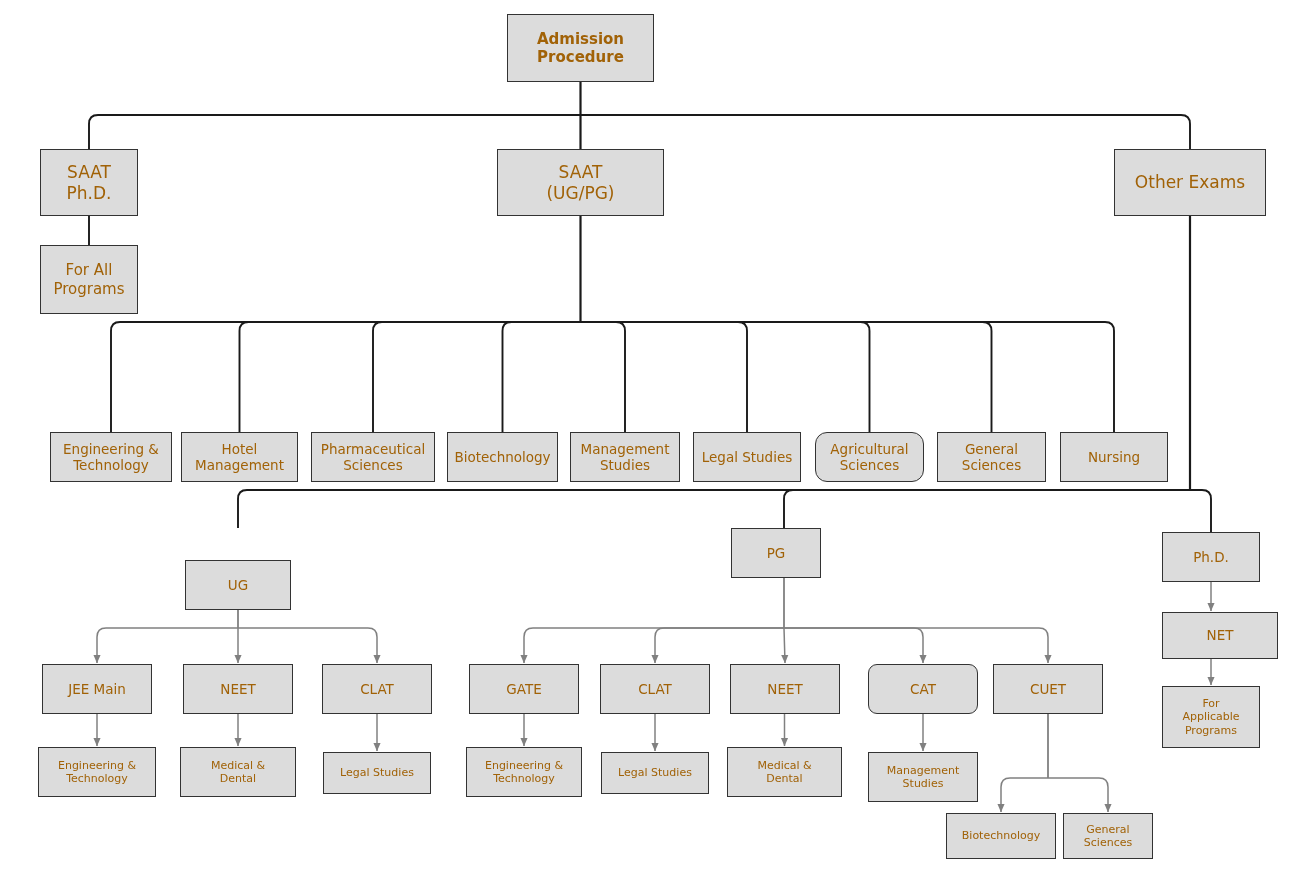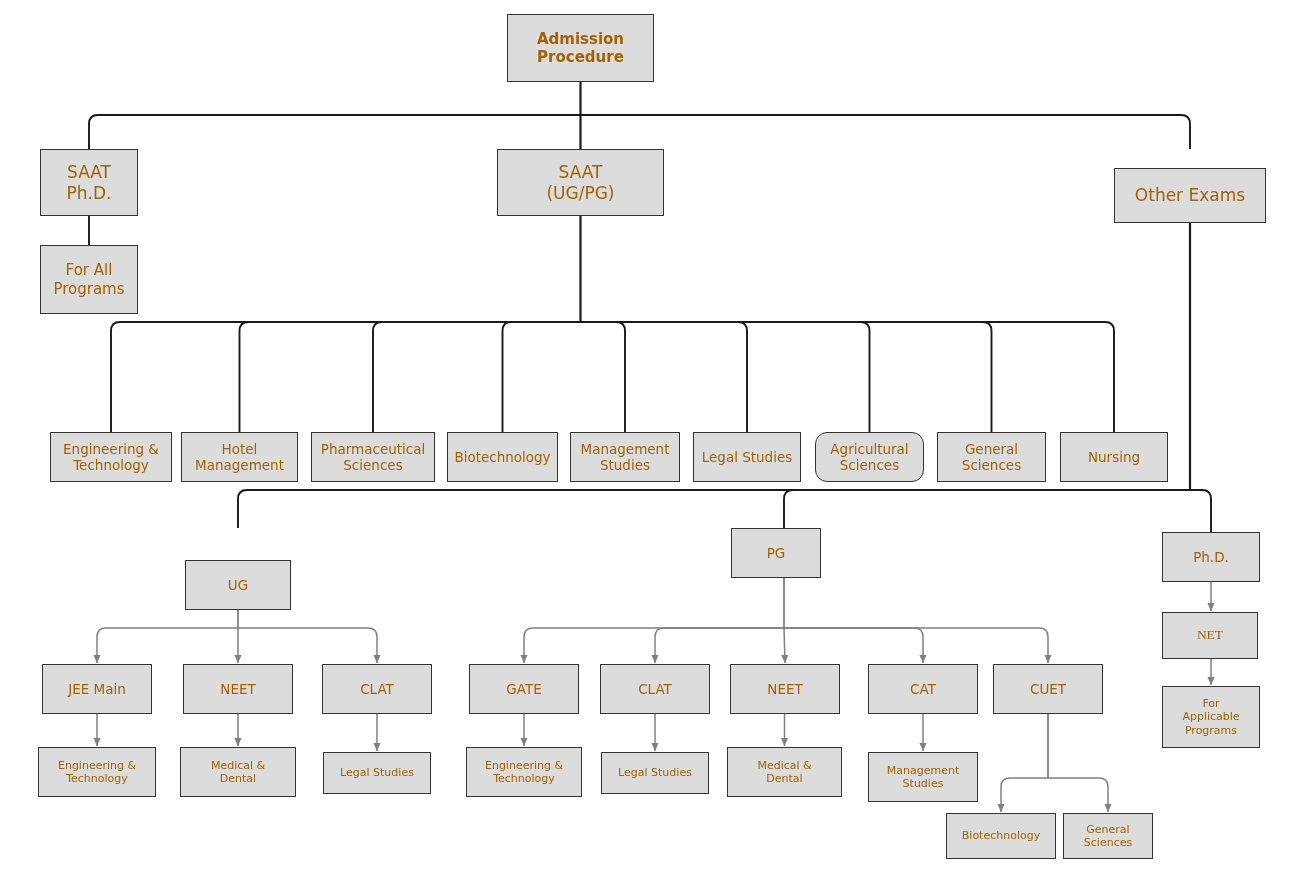--- a/index.html
+++ b/index.html
@@ -109,21 +109,21 @@
   </svg>
   <div id="node-layer">
       <div class="node root" style="left: 507px; top: 14px; width: 147px; height: 68px;">Admission
 Procedure</div>
       <div class="node lvl1" style="left: 40px; top: 149px; width: 98px; height: 67px;">SAAT
 Ph.D.</div>
       <div class="node lvl1b" style="left: 40px; top: 245px; width: 98px; height: 69px;">For All
 Programs</div>
       <div class="node lvl1" style="left: 497px; top: 149px; width: 167px; height: 67px;">SAAT
 (UG/PG)</div>
-      <div class="node lvl1" style="left: 1114px; top: 149px; width: 152px; height: 55px; margin-top: 19px;">Other Exams</div>
+      <div class="node lvl1" style="left: 1114px; top: 149px; width: 152px; height: 67px;">Other Exams</div>
       <div class="node stream" style="left: 50px; top: 432px; width: 122px; height: 50px;">Engineering &amp;
 Technology</div>
       <div class="node stream" style="left: 181px; top: 432px; width: 117px; height: 50px;">Hotel
 Management</div>
       <div class="node stream" style="left: 311px; top: 432px; width: 124px; height: 50px;">Pharmaceutical
 Sciences</div>
       <div class="node stream" style="left: 447px; top: 432px; width: 111px; height: 50px;">Biotechnology</div>
       <div class="node stream" style="left: 570px; top: 432px; width: 110px; height: 50px;">Management
 Studies</div>
       <div class="node stream" style="left: 693px; top: 432px; width: 108px; height: 50px;">Legal Studies</div>
@@ -134,23 +134,23 @@
       <div class="node stream" style="left: 1060px; top: 432px; width: 108px; height: 50px;">Nursing</div>
       <div class="node degree" style="left: 185px; top: 560px; width: 106px; height: 50px;">UG</div>
       <div class="node degree" style="left: 731px; top: 528px; width: 90px; height: 50px;">PG</div>
       <div class="node degree" style="left: 1162px; top: 532px; width: 98px; height: 50px;">Ph.D.</div>
       <div class="node exam" style="left: 42px; top: 664px; width: 110px; height: 50px;">JEE Main</div>
       <div class="node exam" style="left: 183px; top: 664px; width: 110px; height: 50px;">NEET</div>
       <div class="node exam" style="left: 322px; top: 664px; width: 110px; height: 50px;">CLAT</div>
       <div class="node exam" style="left: 469px; top: 664px; width: 110px; height: 50px;">GATE</div>
       <div class="node exam" style="left: 600px; top: 664px; width: 110px; height: 50px;">CLAT</div>
       <div class="node exam" style="left: 730px; top: 664px; width: 110px; height: 50px;">NEET</div>
-      <div class="node exam" style="left: 868px; top: 664px; width: 110px; height: 50px;">CAT</div>
+      <div class="node exam" style="left: 868px; top: 664px; width: 110px; height: 50px; border-radius: 9px;">CAT</div>
       <div class="node exam" style="left: 993px; top: 664px; width: 110px; height: 50px;">CUET</div>
-      <div class="node exam" style="left: 1162px; top: 612px; width: 96px; height: 47px; font-family: Liberation Serif, serif;">NET</div>
+      <div class="node exam" style="left: 1162px; top: 612px; width: 116px; height: 47px;">NET</div>
       <div class="node outcome" style="left: 38px; top: 747px; width: 118px; height: 50px;">Engineering &amp;
 Technology</div>
       <div class="node outcome" style="left: 180px; top: 747px; width: 116px; height: 50px;">Medical &amp;
 Dental</div>
       <div class="node outcome" style="left: 323px; top: 752px; width: 108px; height: 42px;">Legal Studies</div>
       <div class="node outcome" style="left: 466px; top: 747px; width: 116px; height: 50px;">Engineering &amp;
 Technology</div>
       <div class="node outcome" style="left: 601px; top: 752px; width: 108px; height: 42px;">Legal Studies</div>
       <div class="node outcome" style="left: 727px; top: 747px; width: 115px; height: 50px;">Medical &amp;
 Dental</div>

